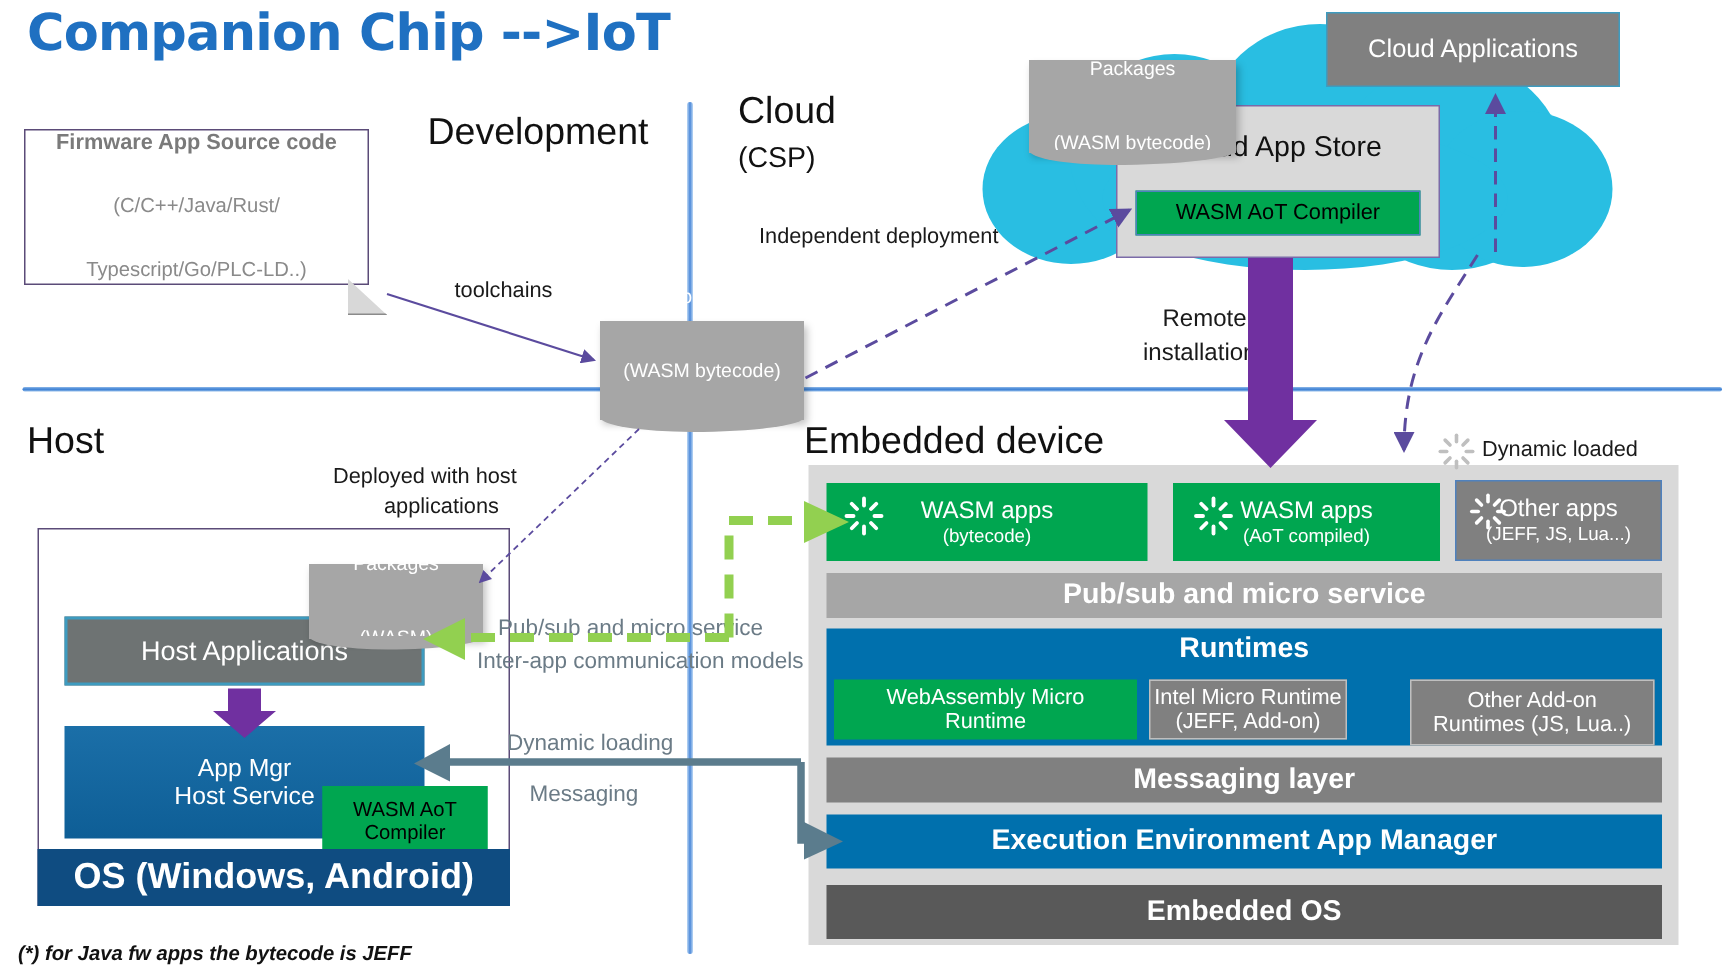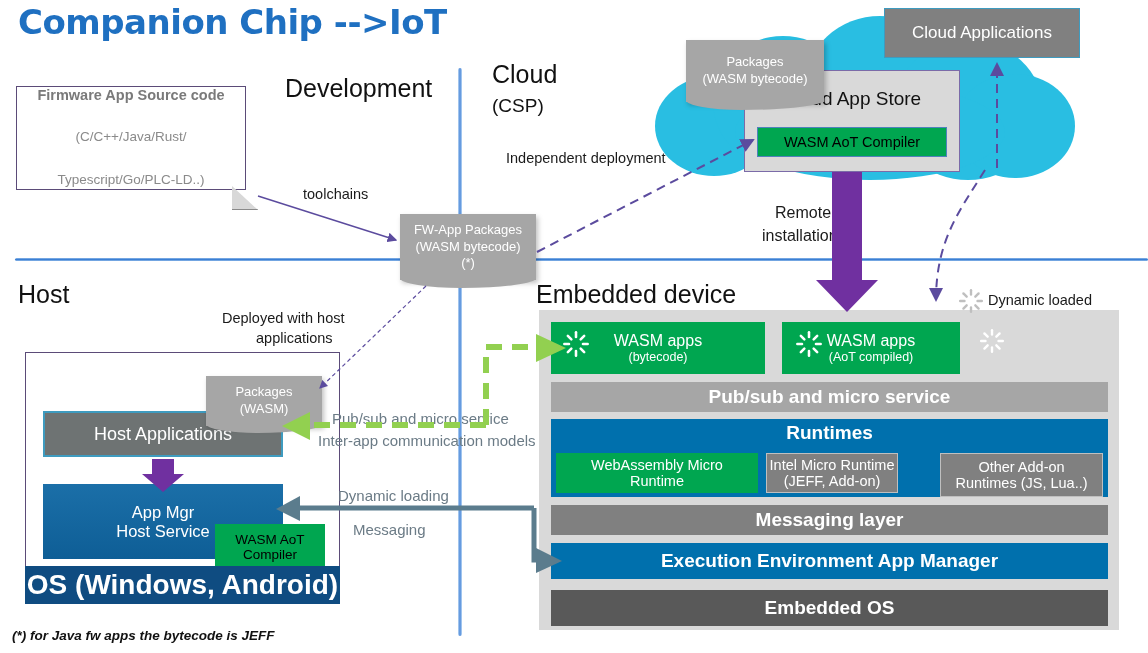--- a/index.html
+++ b/index.html
@@ -29,21 +29,21 @@
   #srcfold{left:232px;top:186px;width:26px;height:24px;background:#d8d8d8;
      border-right:1px solid #8a8a8a;border-bottom:1px solid #8a8a8a;
      clip-path:polygon(0 0,100% 100%,0 100%);}
 
   
   #cloud{left:655px;top:14px;width:420px;height:168px;}
   .puff{position:absolute;background:#29BEE2;border-radius:50%;}
 
   
   .pkg{background:#A6A6A6;color:#fff;font-size:13px;line-height:1.3;
-       box-shadow:2px 3px 5px rgba(0,0,0,.25);}
+       box-shadow:2px 3px 5px rgba(0,0,0,.25);gap:32px;}
 
   
   .band{color:#fff;font-weight:bold;}
 
   
   .lbl{font-size:14.5px;color:#1a1a1a;}
   .lbl-gray{font-size:15px;color:#6b7b86;}
 
   svg.ov{position:absolute;left:0;top:0;width:1148px;height:653px;pointer-events:none;}
 
@@ -126,32 +126,36 @@
     <span style="color:#fff;font-size:16.5px;">App Mgr</span>
     <span style="color:#fff;font-size:16.5px;">Host Service</span>
   </div>
 
   <div class="abs ctr col" style="left:215px;top:524px;width:110px;height:46px;background:#00A650;border:1px solid #00A650;">
     <span style="font-size:13.5px;color:#000;">WASM AoT</span>
     <span style="font-size:13.5px;color:#000;">Compiler</span>
   </div>
 
   <div class="abs ctr" style="left:25px;top:566px;width:315px;height:38px;background:#0F4C81;">
-    <span class="band" style="font-size:28px;">OS (Windows, Android)</span>
+    <span class="band" style="font-size:24px;">OS (Windows, Android)</span>
   </div>
 
   <div class="abs" style="left:539px;top:310px;width:580px;height:320px;background:#D9D9D9;"></div>
 
   <div class="abs ctr col" style="left:551px;top:322px;width:214px;height:52px;background:#00A650;">
     <span style="color:#fff;font-size:16px;">WASM apps</span>
     <span style="color:#fff;font-size:12.5px;">(bytecode)</span>
   </div>
   <div class="abs ctr col" style="left:782px;top:322px;width:178px;height:52px;background:#00A650;">
     <span style="color:#fff;font-size:16px;">WASM apps</span>
     <span style="color:#fff;font-size:12.5px;">(AoT compiled)</span>
+  </div>
+  <div class="abs ctr col" style="left:970px;top:320px;width:138px;height:54px;background:#808080;border:1px solid #4F81BD;">
+    <span style="color:#fff;font-size:16px;">Other apps</span>
+    <span style="color:#fff;font-size:12.5px;">(JEFF, JS, Lua...)</span>
   </div>
 
   <div class="abs ctr" style="left:551px;top:382px;width:557px;height:30px;background:#A6A6A6;">
     <span class="band" style="font-size:19px;">Pub/sub and micro service</span>
   </div>
 
   <div class="abs" style="left:551px;top:419px;width:557px;height:78px;background:#0070AD;"></div>
   <div class="abs ctr" style="left:551px;top:419px;width:557px;height:28px;">
     <span class="band" style="font-size:19px;">Runtimes</span>
   </div>

